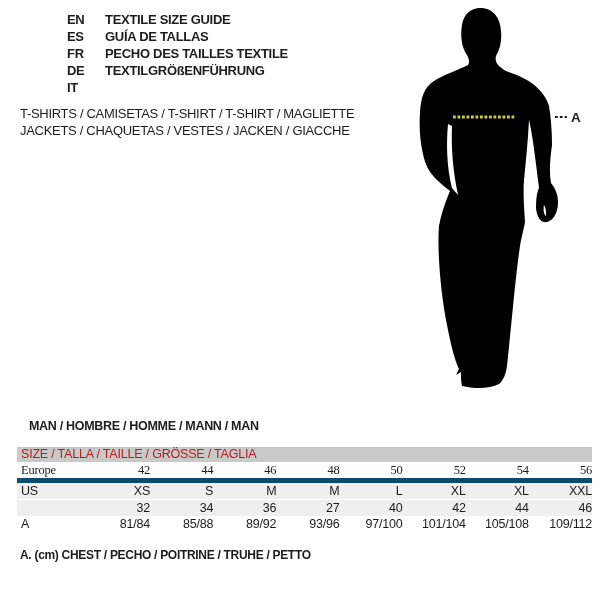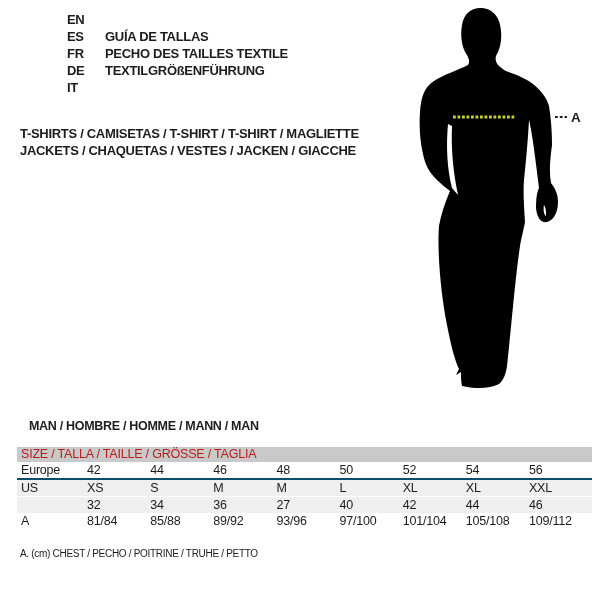--- a/index.html
+++ b/index.html
@@ -12,54 +12,55 @@
     overflow: hidden;
   }
   .abs { position: absolute; }
 
   
   .lang-list { left: 20px; top: 11px; }
   .lang-row { display: flex; line-height: 17px; font-size: 13px; font-weight: bold; letter-spacing: -0.3px; }
   .lang-code { width: 38px; flex: 0 0 38px; padding-left: 47px; }
 
   
-  .garments { left: 20px; top: 106px; font-size: 13px; font-weight: bold; line-height: 16.5px; letter-spacing: -0.3px; margin-top: 20px; }
+  .garments { left: 20px; top: 106px; font-size: 13px; font-weight: normal; line-height: 16.5px; letter-spacing: -0.3px; }
 
   
   .figure-wrap { left: 395px; top: 0px; width: 205px; height: 400px; }
   .figure-wrap svg { display: block; }
   .measure-letter { font-family: "Liberation Sans", sans-serif; font-size: 13.5px; font-weight: 600; fill: #1c1c1c; }
 
   
   .section-title { left: 20px; top: 419px; font-size: 12.5px; font-weight: bold; letter-spacing: -0.3px; margin-left: 9px; }
 
   
   .size-table { left: 17px; top: 447px; width: 575px; font-size: 12.5px; letter-spacing: -0.2px; }
   .size-table .bar {
     background: #c9c9c9;
     height: 15px; line-height: 15px;
     padding-left: 4px;
     color: #b91c1c;
   }
   .trow { display: flex; height: 16px; line-height: 16px; align-items: center; }
   .trow.shaded { background: #efefef; }
   .trow.sep { border-bottom: 1px solid #ffffff; }
-  .trow.hairline { border-bottom: 2px solid #0c4a6e; }
+  .trow.hairline { border-bottom: 5px solid #0c4a6e; font-family: Liberation Serif, serif; }
   .tlabel { flex: 0 0 66px; padding-left: 4px; }
-  .tcell { flex: 1 1 0; text-align: left; }
+  .tcell { flex: 1 1 0; text-align: right; }
 
   
-  .footnote { left: 20px; top: 548px; font-size: 10px; font-weight: normal; letter-spacing: -0.3px; }
+  .footnote { left: 20px; top: 548px; font-size: 12px; font-weight: bold; letter-spacing: -0.3px; }
 </style>
 </head>
 <body>
 
 <div class="abs lang-list">
   <div class="lang-row">
     <span class="lang-code">EN</span>
+    <span>TEXTILE SIZE GUIDE</span>
   </div>
   <div class="lang-row">
     <span class="lang-code">ES</span>
     <span>GUÍA DE TALLAS</span>
   </div>
   <div class="lang-row">
     <span class="lang-code">FR</span>
     <span>PECHO DES TAILLES TEXTILE</span>
   </div>
   <div class="lang-row">

